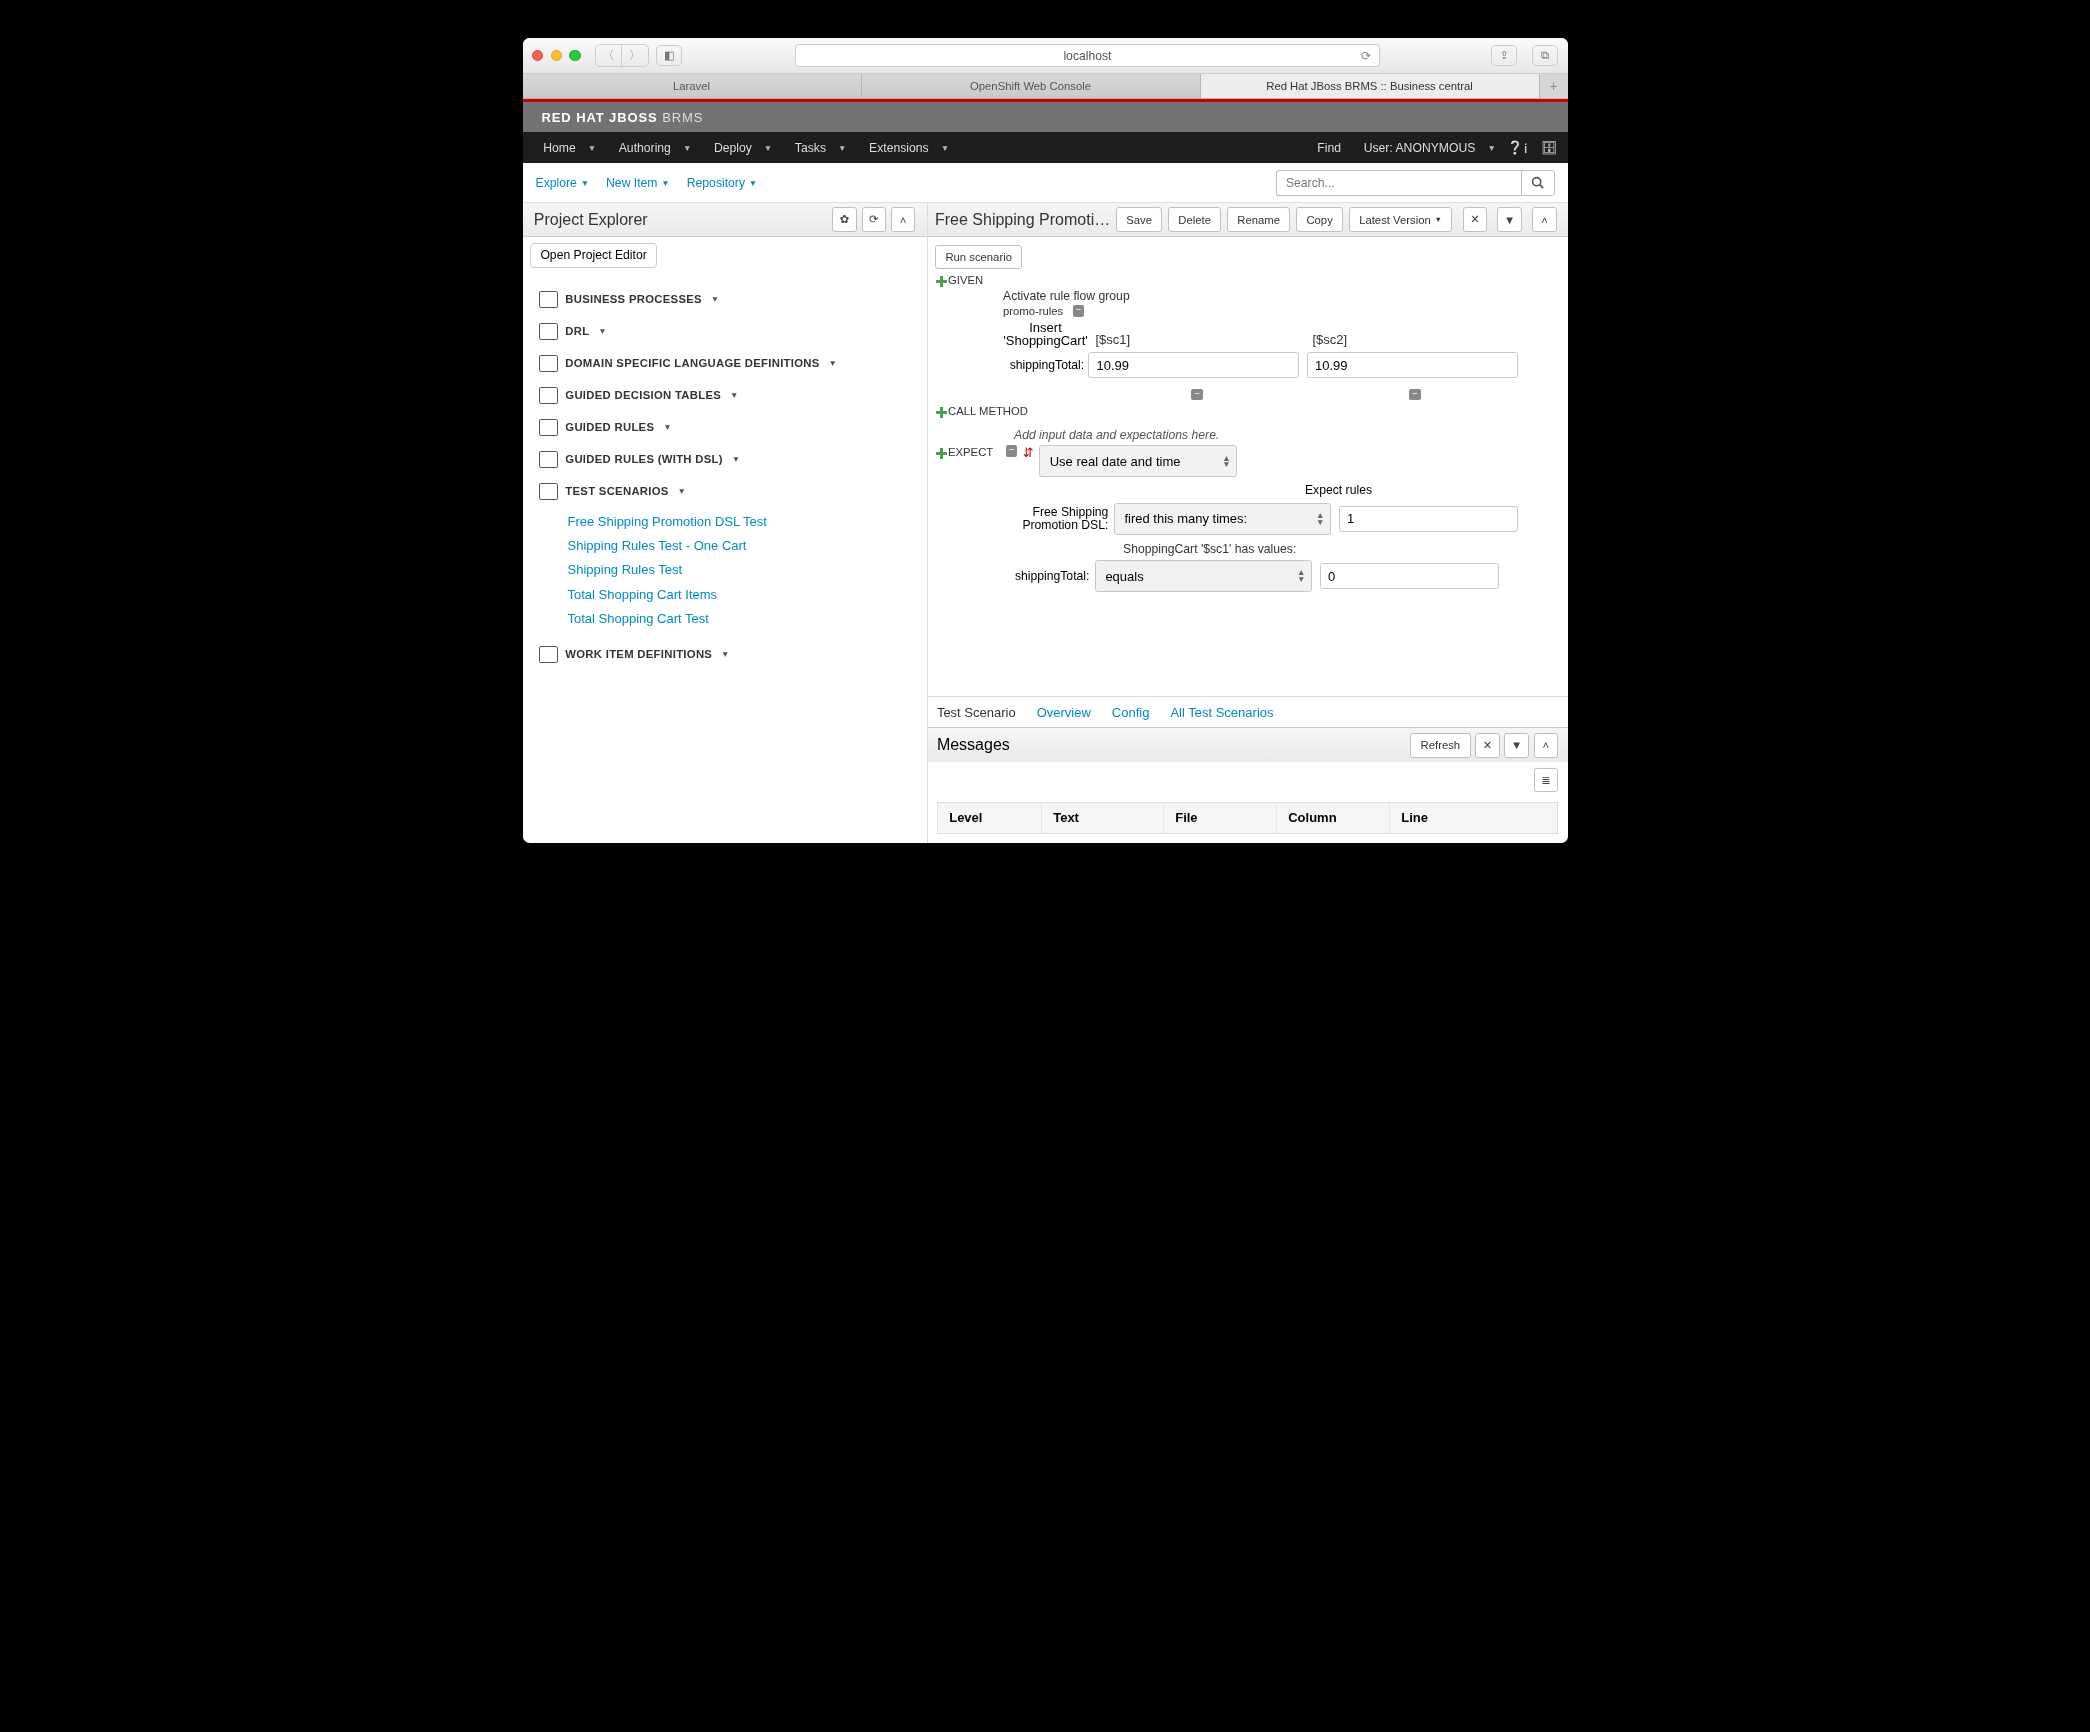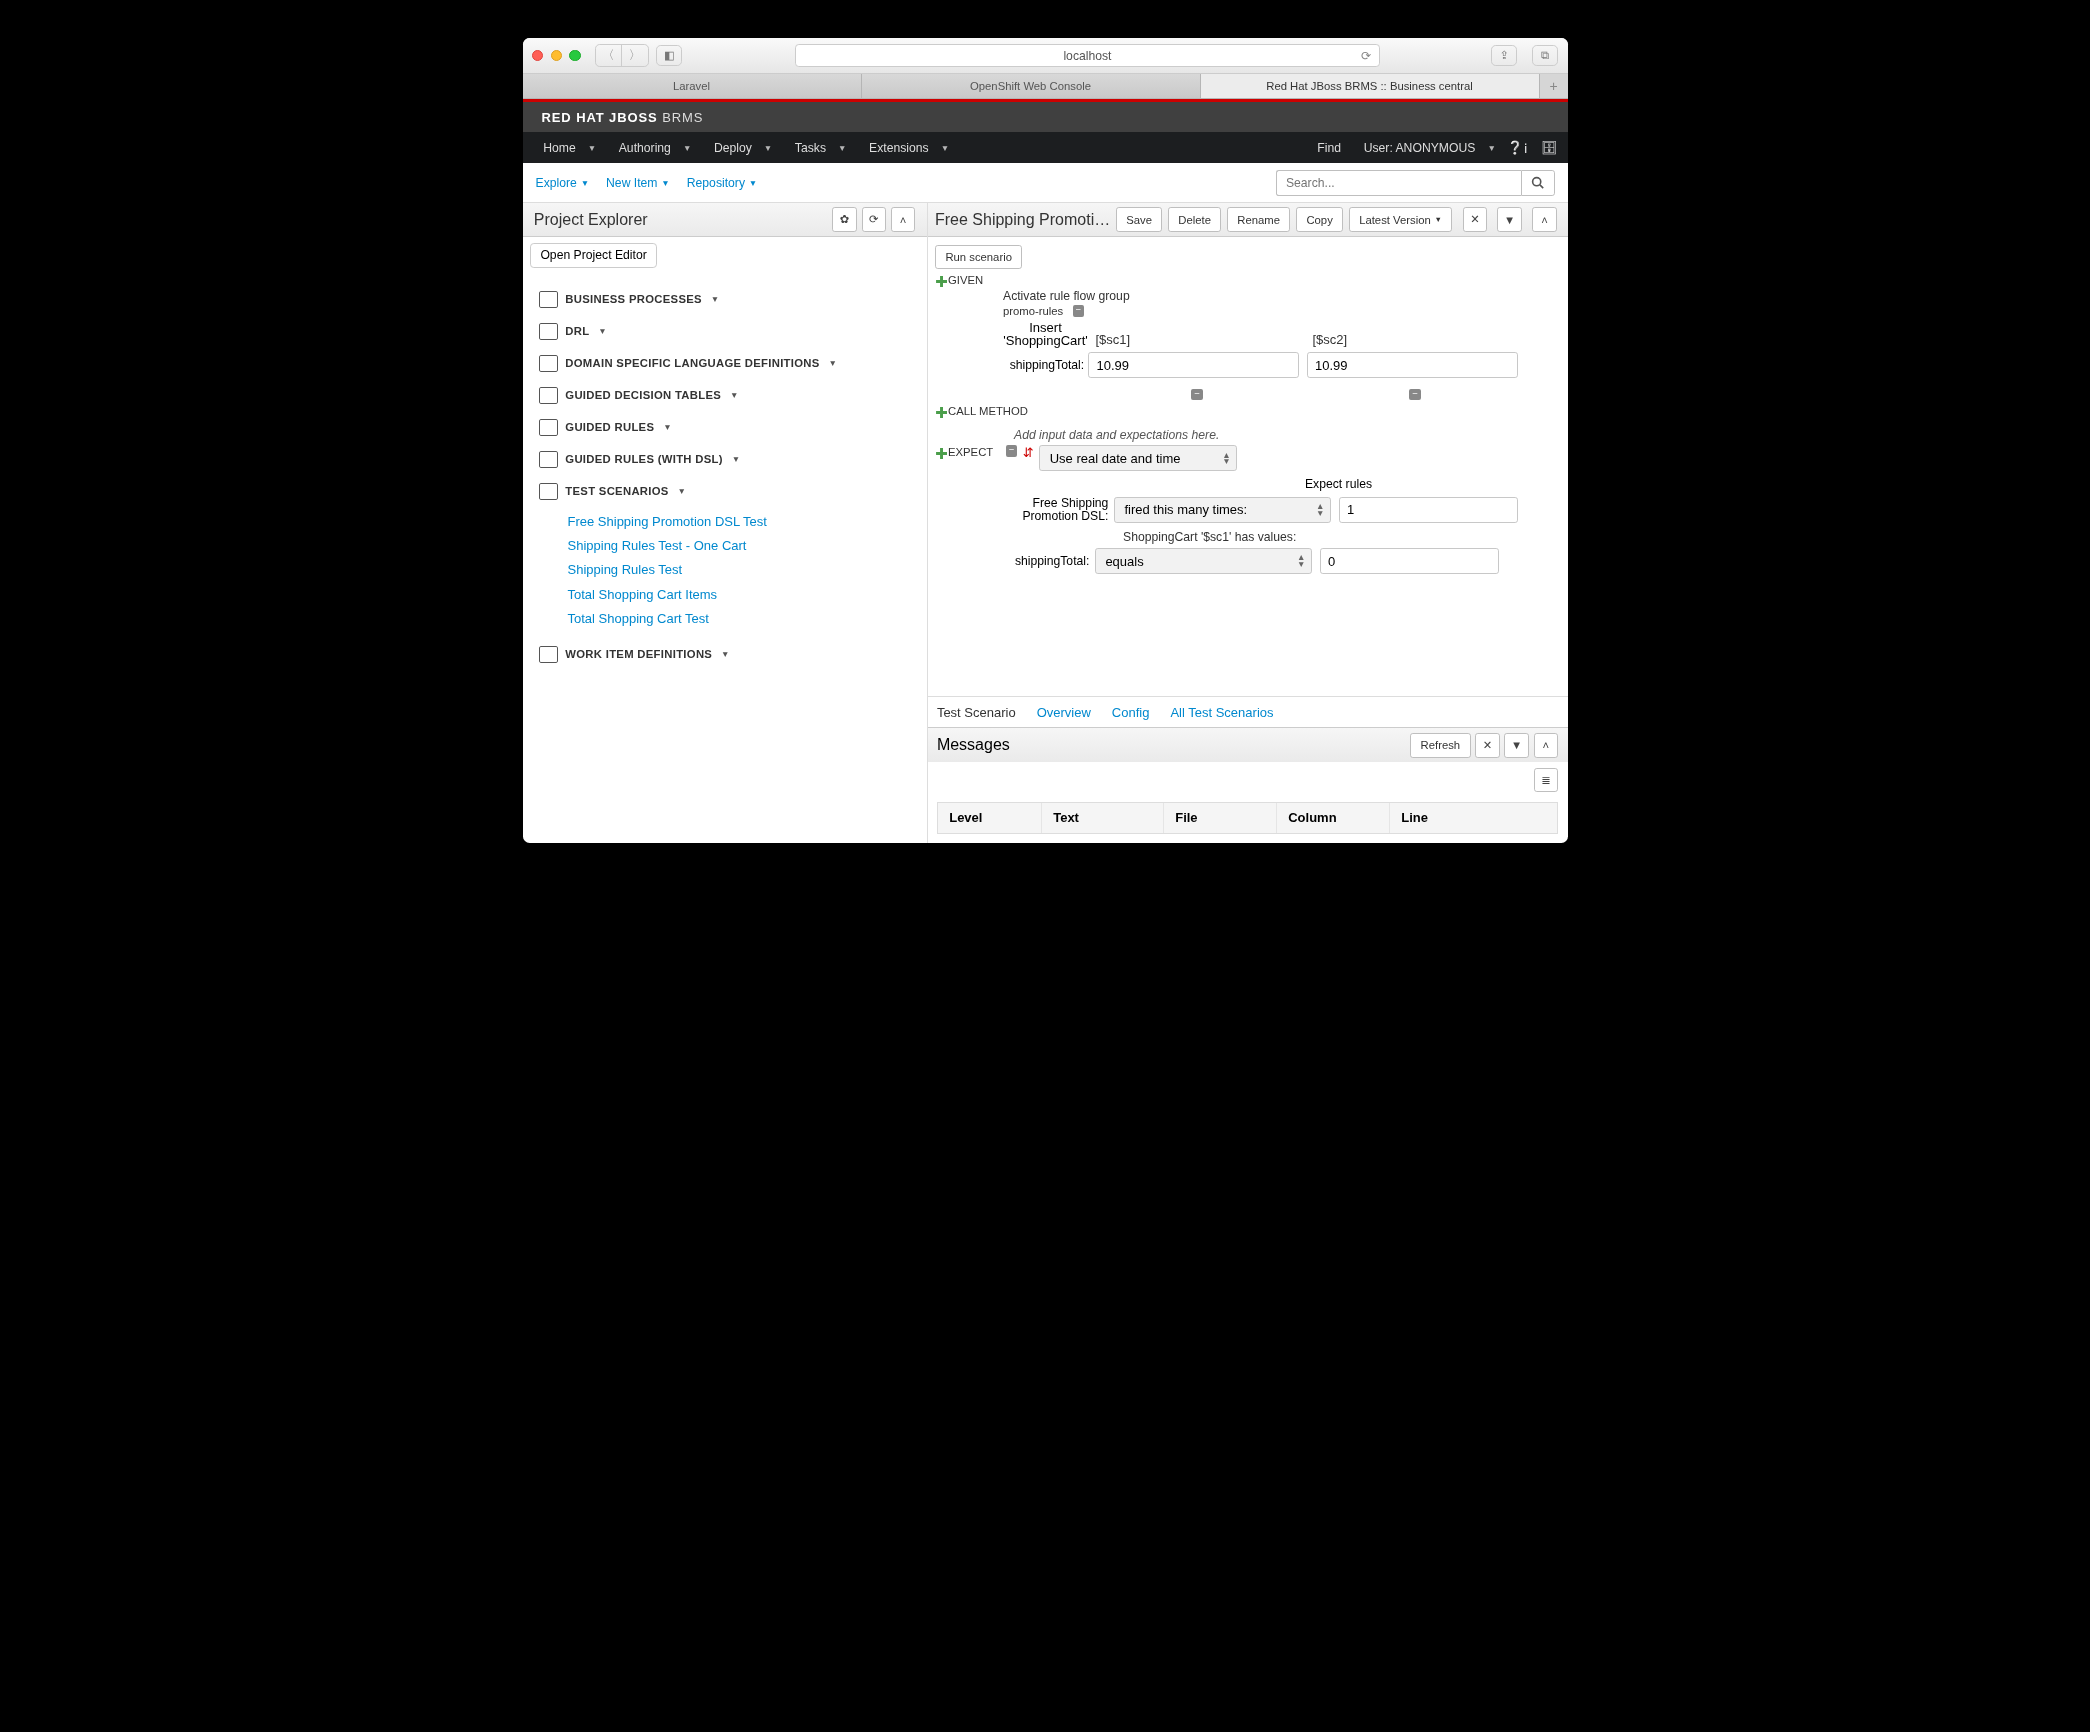--- a/index.html
+++ b/index.html
@@ -16,21 +16,21 @@
 .nav-arrows span:last-child { border-right:none; }
 .toolbtn { width:26px; height:21px; border:0.9px solid #ccc; border-radius:4.7px; margin-left:7.5px; display:flex; align-items:center; justify-content:center; color:#777; font-size:11.3px; }
 .addrbar { flex:1; margin: 0 104px 0 113px; height:22.6px; border:0.9px solid #ccc; border-radius:3.8px; background:#fff; display:flex; align-items:center; justify-content:center; font-size:12.2px; color:#555; position:relative; }
 .addrbar .reload { position:absolute; right:7.5px; color:#888; }
 .rightbtns { display:flex; gap:7.5px; }
 .tabs-strip { height:25.4px; background:#d6d6d6; display:flex; border-bottom:0.9px solid #b5b5b5; }
 .tabs-strip .btab { flex:1; display:flex; align-items:center; justify-content:center; font-size:11.3px; color:#555; border-right:0.9px solid #b5b5b5; background: linear-gradient(#d8d8d8,#c9c9c9); }
 .tabs-strip .btab.active { background:#ececec; color:#333; }
 .tabs-strip .add { width:28px; display:flex; align-items:center; justify-content:center; color:#888; font-size:14px; }
 .redbar { height:2.8px; background:#c00; }
-.brandbar { height:30px; background:#404040; display:flex; align-items:center; padding:8px 19px; }
+.brandbar { height:30px; background:#737373; display:flex; align-items:center; padding:8px 19px; }
 .brandbar .brand { font-family: Arial; font-size:13px; letter-spacing:0.9px; color:#fff; }
 .brandbar .brand b { font-weight:700; }
 .brandbar .brand .thin { font-weight:300; color:#ddd; }
 .menubar { height:31px; background:#1c1e20; display:flex; align-items:center; padding:0 9.4px; color:#ddd; font-size:12.2px; }
 .menubar .mitem { padding:0 11.3px; display:flex; align-items:center; gap:12px; cursor:pointer; }
 .menubar .spacer { flex:1; }
 .menubar .caret { font-size:8.5px; opacity:.8; }
 .menubar .micon { width:17px; color:#eee; font-size:13px; }
 .subbar { height:40px; background:#fff; border-bottom:0.9px solid #ddd; display:flex; align-items:center; padding:0 13px; gap:17px; }
 .subbar .sitem { color:#0088ce; font-size:12.2px; display:flex; align-items:center; gap:3.8px; cursor:pointer; }
@@ -70,21 +70,21 @@
 .inshdr { display:flex; align-items:flex-end; margin-top:3.8px; font-size:13px; }
 .inshdr .lbl { width:85px; text-align:center; line-height:13px; }
 .inshdr .colh { width:217px; padding-left:7.5px; color:#333; }
 .frow { display:flex; align-items:center; margin-top:5.6px; }
 .frow .flabel { width:85px; text-align:right; padding-right:3.8px; font-size:12.2px; }
 .txtin { height:26px; border:0.9px solid #c8c8c8; border-radius:2.8px; padding:0 7.5px; font-size:13px; width:211px; margin-right:7.5px; }
 .minusrow { display:flex; margin-top:7.5px; }
 .minusrow .cell { width:218px; text-align:center; }
 .italic { font-style:italic; color:#555; margin:5.6px 0 3.8px 79px; font-size:12.2px; }
 .rg-icon { color:#c00; font-size:13px; margin:0 5.6px; }
-.selbox { height:26px; border:0.9px solid #c8c8c8; border-radius:2.8px; background:#f2f2f2; padding:0 24.5px 0 9.4px; font-size:13px; display:flex; align-items:center; position:relative; }
+.selbox { height:32px; border:0.9px solid #c8c8c8; border-radius:2.8px; background:#f2f2f2; padding:0 24.5px 0 9.4px; font-size:13px; display:flex; align-items:center; position:relative; }
 .selbox .updown { position:absolute; right:5.6px; font-size:8.5px; color:#666; line-height:6.6px; }
 .exhdr { text-align:right; font-size:12.2px; padding:5.6px 188px 1.9px 0; }
 .exrow { display:flex; align-items:center; margin:3.8px 0 3.8px 75px; }
 .exrow .exl { width:104px; text-align:right; font-size:12.2px; padding-right:5.6px; line-height:13px; }
 .subhdr { font-size:12.2px; color:#333; margin:7.5px 0 1.9px 188px; }
 .bottom-tabs { border-top:0.9px solid #ddd; display:flex; padding:7.5px 9.4px; gap:21px; font-size:13px; }
 .bottom-tabs .bt { color:#0088ce; cursor:pointer; }
 .bottom-tabs .bt.active { color:#333; }
 .msgpanel { border-top:0.9px solid #ccc; }
 .msghdr { height:34px; background:linear-gradient(#f6f6f6,#eaeaea); display:flex; align-items:center; padding:0 9.4px; }

